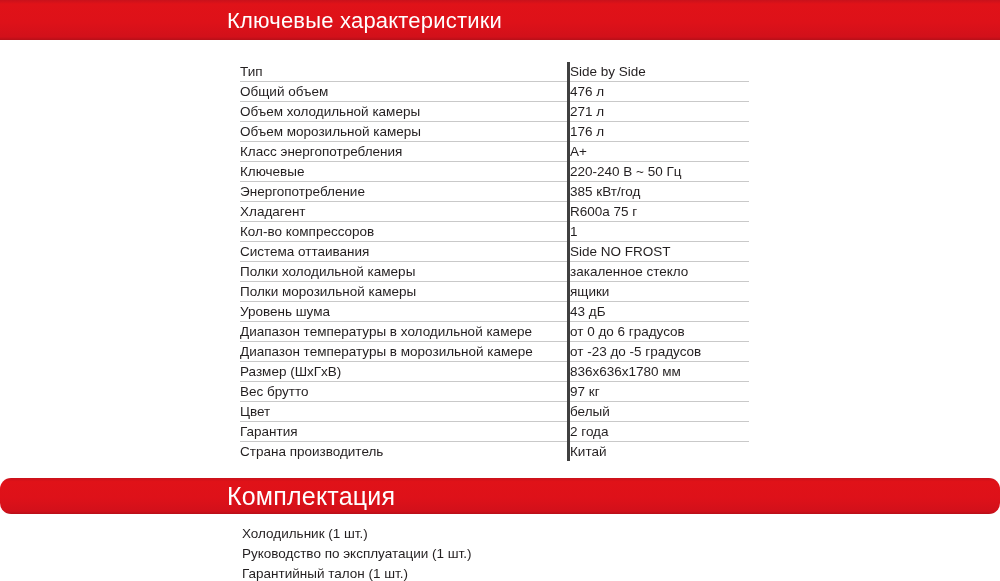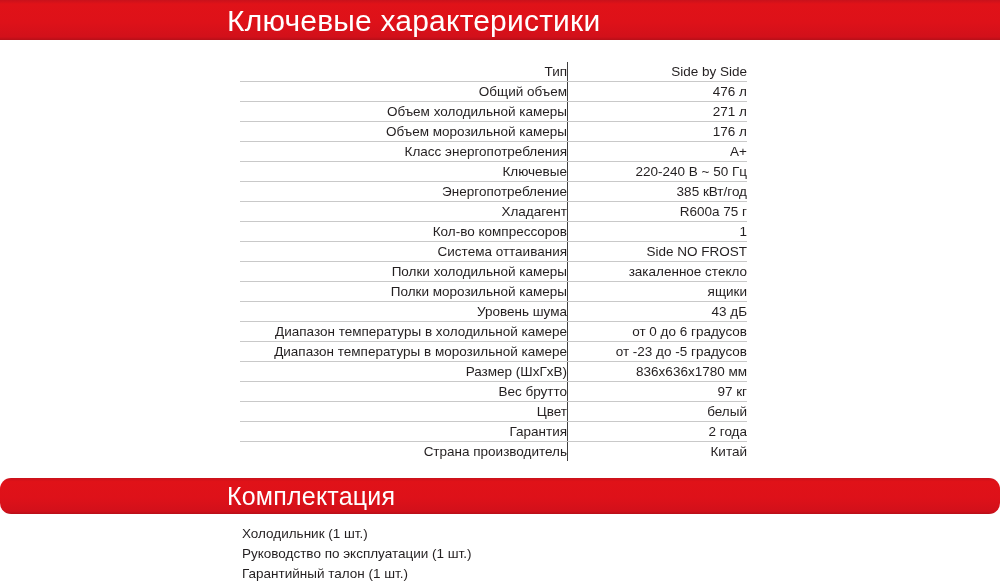--- a/index.html
+++ b/index.html
@@ -31,21 +31,21 @@
                 #c9111b 0%,
                 #e01218 10%,
                 #de1119 55%,
                 #d2101a 92%,
                 #b70f18 100%);
     display: flex;
     align-items: center;
   }
   .banner-title {
     color: #ffffff;
-    font-size: 30px;
+    font-size: 22px;
     font-weight: 400;
     letter-spacing: 0.2px;
     line-height: 1;
     white-space: nowrap;
   }
 
   #banner-top {
     height: 40px;
     position: absolute;
     top: 0;
@@ -72,21 +72,20 @@
   .spec-table-wrap {
     position: absolute;
     top: 62px;
     left: 240px;
     width: 506px;
   }
   table.spec-table {
     border-collapse: collapse;
     width: 506px;
     table-layout: fixed;
-    text-align: right;
   }
   table.spec-table td {
     font-size: 13.5px;
     color: #231f20;
     padding: 0;
     height: 19px;
     line-height: 19px;
     vertical-align: middle;
     border-bottom: 1px solid #c9c9c9;
     white-space: nowrap;
@@ -94,21 +93,21 @@
   }
   table.spec-table tr:last-child td {
     border-bottom: none;
   }
   td.spec-name {
     width: 327px;
     padding-right: 6px;
   }
   td.spec-value {
     width: 179px;
-    border-left: 1px solid #404040;
+    border-left: 3px solid #404040;
     padding-left: 9px;
   }
 
   
   .package-list {
     position: absolute;
     top: 524px;
     left: 227px;
   }
   .package-item {

